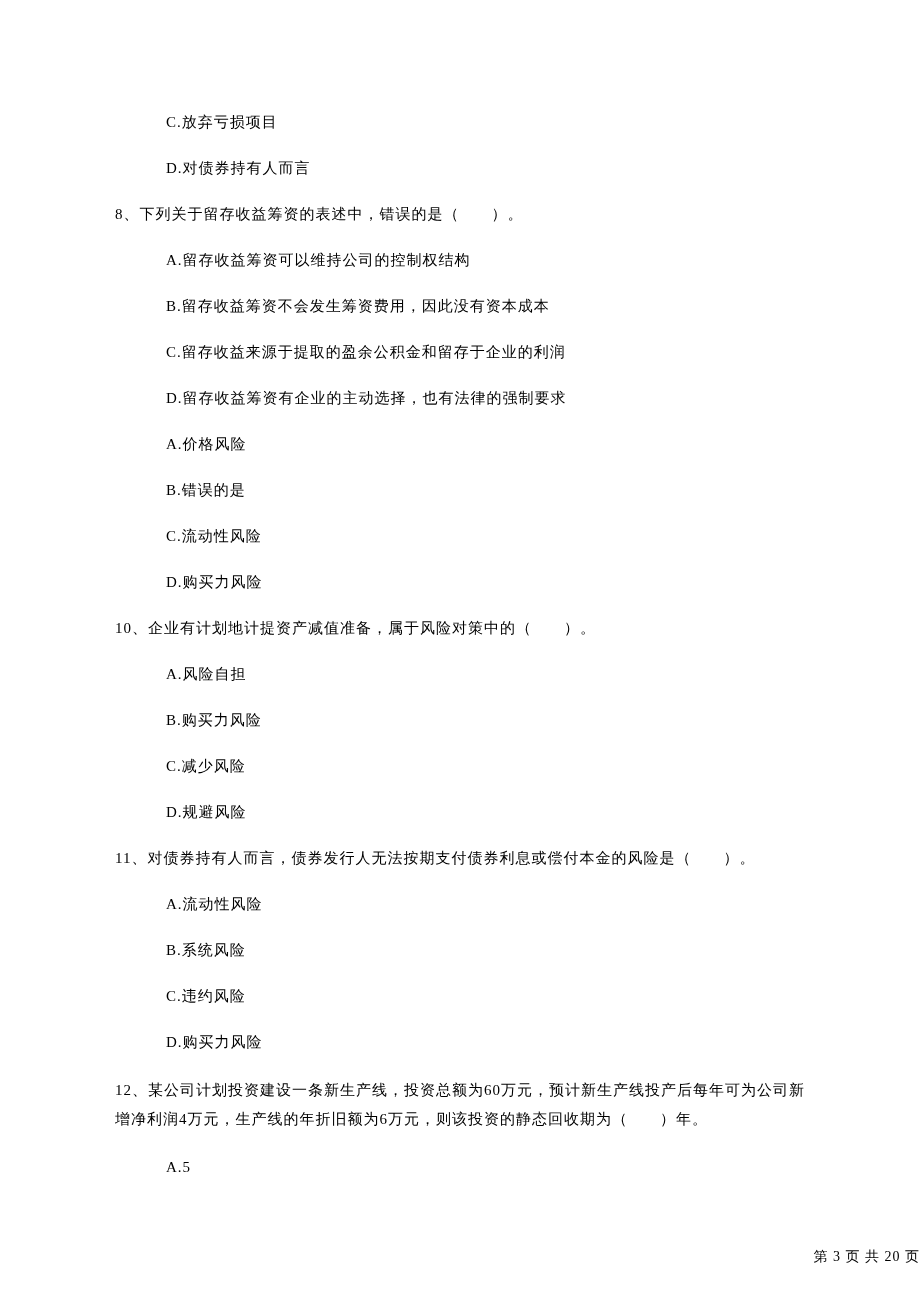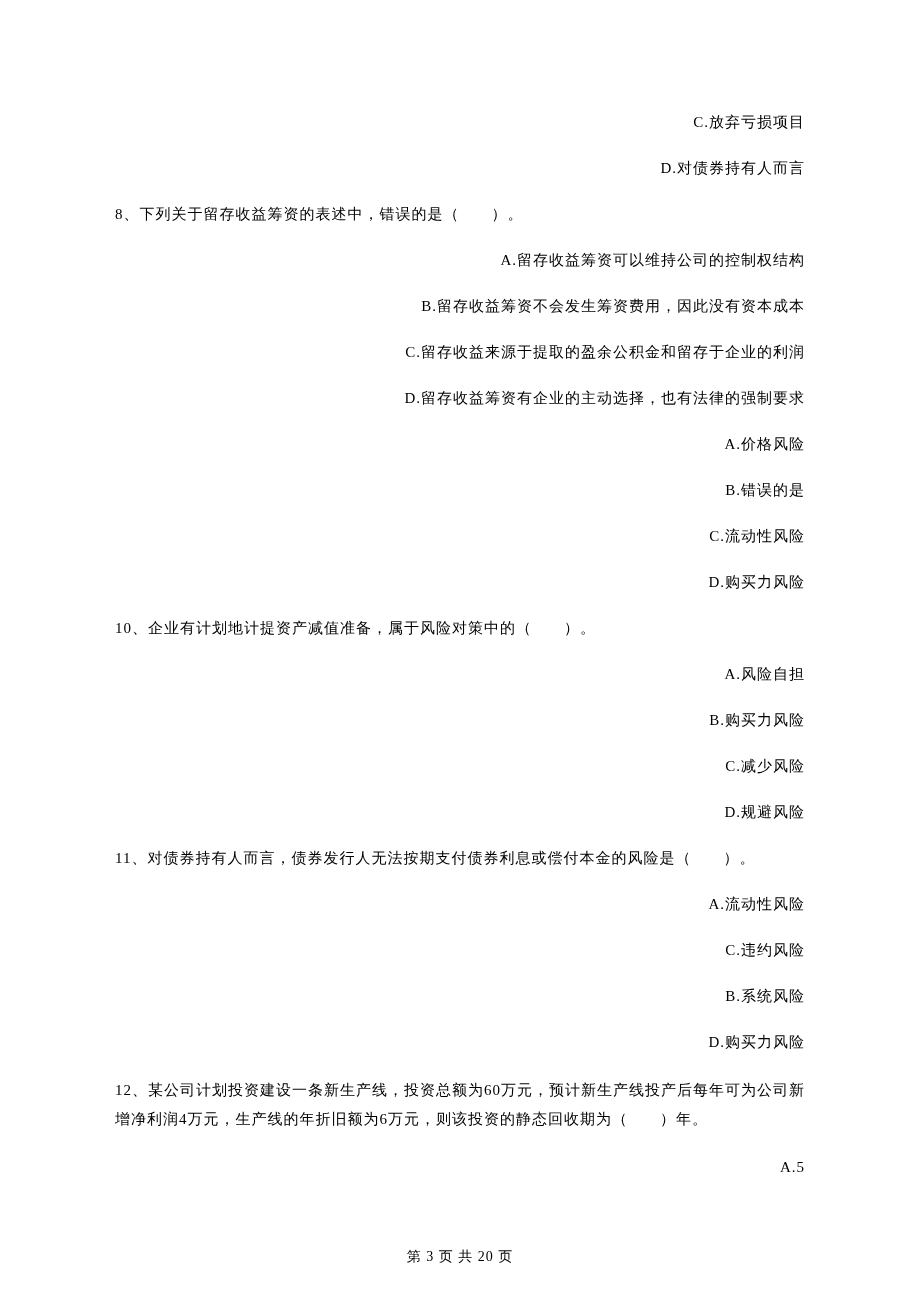--- a/index.html
+++ b/index.html
@@ -13,35 +13,34 @@
     position: relative;
   }
   .page {
     padding: 110px 115px 0 115px;
     font-size: 15px;
     line-height: 1.6;
   }
   .option {
     margin: 0 0 22px 51px;
     letter-spacing: 1px;
-    text-align: right;
   }
   .question {
     margin: 4px 0 22px 0;
     letter-spacing: 1px;
   }
   .question-wrap {
     line-height: 1.9;
   }
   .footer {
     position: absolute;
     bottom: 36px;
     left: 0;
     width: 100%;
-    text-align: center;
+    text-align: right;
     font-size: 14px;
     letter-spacing: 1px;
   }
 </style>
 </head>
 <body>
 
 <div class="page">
 
   <div class="option">C.放弃亏损项目</div>
@@ -59,22 +58,22 @@
   <div class="option">D.购买力风险</div>
 
   <div class="question">10、企业有计划地计提资产减值准备，属于风险对策中的（　　）。</div>
   <div class="option">A.风险自担</div>
   <div class="option">B.购买力风险</div>
   <div class="option">C.减少风险</div>
   <div class="option">D.规避风险</div>
 
   <div class="question">11、对债券持有人而言，债券发行人无法按期支付债券利息或偿付本金的风险是（　　）。</div>
   <div class="option">A.流动性风险</div>
+  <div class="option">B.系统风险</div>
   <div class="option">C.违约风险</div>
-  <div class="option">B.系统风险</div>
   <div class="option">D.购买力风险</div>
 
   <div class="question question-wrap">12、某公司计划投资建设一条新生产线，投资总额为60万元，预计新生产线投产后每年可为公司新增净利润4万元，生产线的年折旧额为6万元，则该投资的静态回收期为（　　）年。</div>
   <div class="option">A.5</div>
 
 </div>
 
 <div class="footer">第 3 页 共 20 页</div>
 
 </body></html>

